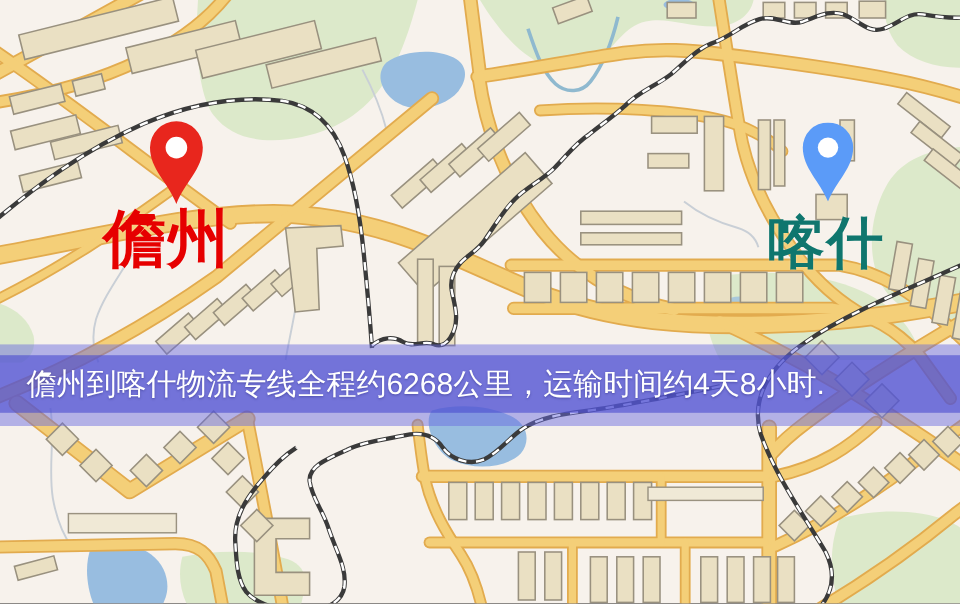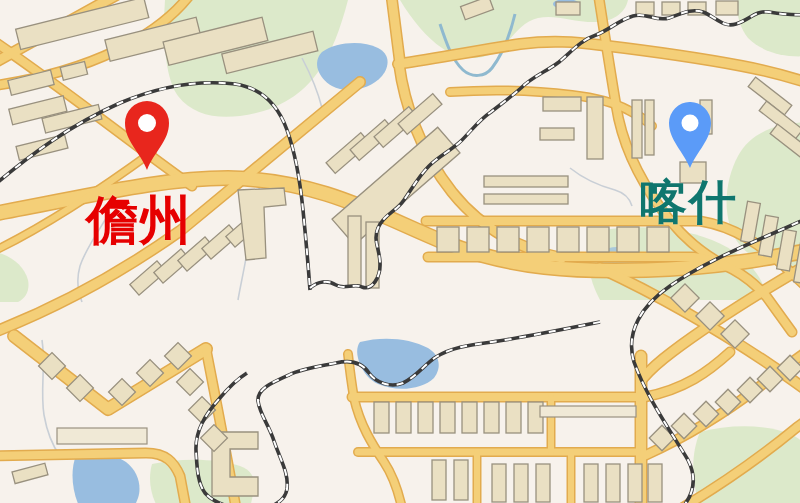--- a/index.html
+++ b/index.html
@@ -16,21 +16,21 @@
   .rail-dash use{fill:none;stroke:#ffffff;stroke-width:2;stroke-dasharray:7 8;}
   .bld{fill:#eae0c3;stroke:#99917f;stroke-width:1.3;}
   .bld2{fill:#f0e9d6;stroke:#9a9280;stroke-width:1.2;}
 
   .pin{position:absolute;}
   #origin-pin{left:122px;top:100px;width:50px;height:70px;}
   #destination-pin{left:666px;top:102px;width:48px;height:66px;}
 
   .city-label{position:absolute;font-weight:bold;line-height:1;white-space:nowrap;
               text-shadow:0 0 2px rgba(255,255,255,.35);}
-  #origin-label{left:86px;top:174px;font-size:52px;color:#e60000;letter-spacing:1px;margin-top:20px;}
+  #origin-label{left:86px;top:174px;font-size:52px;color:#e60000;letter-spacing:1px;}
   #destination-label{left:640px;top:178px;font-size:47px;color:#0f766e;letter-spacing:2px;}
 
   #route-banner{position:absolute;left:0;top:287px;width:800px;height:68px;
                 background:rgba(104,106,224,0.48);}
   #route-banner .inner{position:absolute;left:0;top:9px;width:800px;height:48px;
                 background:rgba(76,78,208,0.62);}
   #route-banner .txt{position:absolute;left:22px;top:9px;height:48px;line-height:48px;
                 color:#ffffff;font-size:25px;white-space:nowrap;
                 text-shadow:0 1px 2px rgba(10,10,80,0.35);}
 </style>
@@ -343,20 +343,24 @@
         <use href="#t4"></use>
     </g>
     <g class="rail-dash">
       <use href="#t1"></use>
         <use href="#t2"></use>
         <use href="#t3"></use>
         <use href="#t4"></use>
     </g>
   </svg>
 
+  <div id="route-banner">
+    <div class="inner"></div>
+    <div class="txt">儋州到喀什物流专线全程约6268公里，运输时间约4天8小时.</div>
+  </div>
 
   <svg class="pin" id="origin-pin" viewBox="0 0 50 70" xmlns="http://www.w3.org/2000/svg">
     <path d="M25,70 C18,52 3,41 3,23 A22,22 0 1 1 47,23 C47,41 32,52 25,70 Z" fill="#e8261d"></path>
     <circle cx="25" cy="23" r="9" fill="#ffffff"></circle>
   </svg>
   <div class="city-label" id="origin-label">儋州</div>
 
   <svg class="pin" id="destination-pin" viewBox="0 0 48 66" xmlns="http://www.w3.org/2000/svg">
     <path d="M24,66 C17,49 3,38 3,21 A21,21 0 1 1 45,21 C45,38 31,49 24,66 Z" fill="#5b9bf8"></path>
     <circle cx="24" cy="21" r="8.5" fill="#ffffff"></circle>

